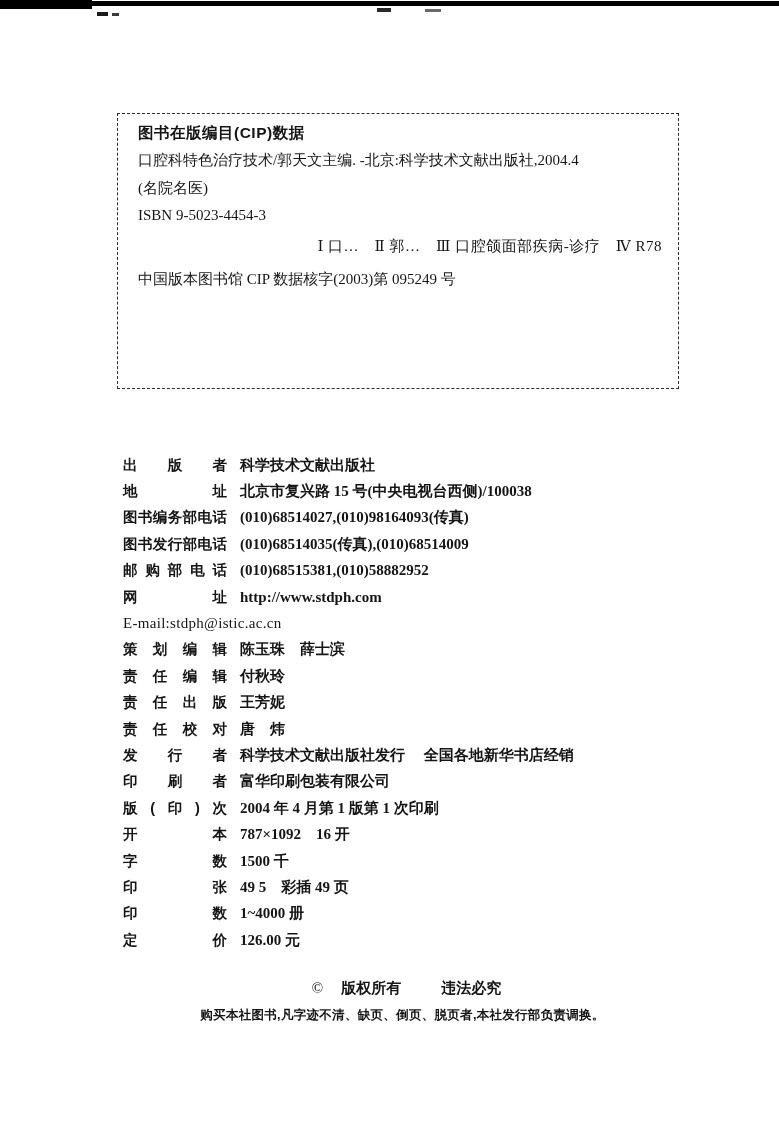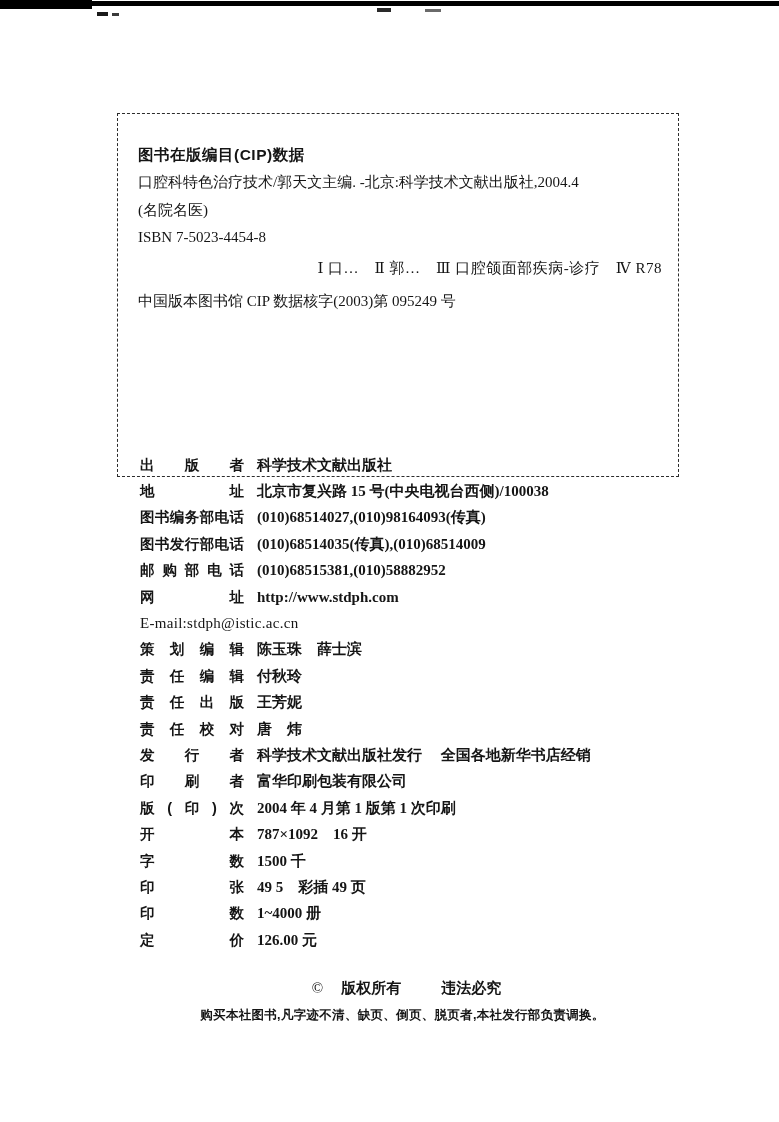--- a/index.html
+++ b/index.html
@@ -19,45 +19,45 @@
   .art2 { left: 46px; top: 1px; width: 733px; height: 5px; }
   .art3 { left: 97px; top: 12px; width: 11px; height: 4px; background:#1a1a1a; }
   .art4 { left: 112px; top: 13px; width: 7px; height: 3px; background:#3a3a3a; }
   .art5 { left: 377px; top: 8px; width: 14px; height: 4px; background:#2a2a2a; }
   .art6 { left: 425px; top: 9px; width: 16px; height: 3px; background:#6a6a6a; }
 
   
   .cip-box {
     position: absolute;
     left: 117px; top: 113px;
-    width: 562px; height: 364px;
+    width: 562px; height: 276px;
     border: 1.5px dashed #2c2c2c;
     box-sizing: border-box;
-    padding: 30px 16px 0 20px;
+    padding: 8px 16px 0 20px;
   }
   .cip-heading {
     font-family: "Liberation Sans", "DejaVu Sans", sans-serif;
     font-weight: 700;
     font-size: 15.5px;
     line-height: 22px;
     letter-spacing: 0.5px;
   }
   .cip-line {
     font-size: 15px;
     line-height: 27.5px;
     white-space: nowrap;
   }
   .cip-title-line { margin-top: 3px; }
   .cip-class-line { margin-top: 3px; letter-spacing: 0.5px; text-align: right; }
   .cip-record-line { margin-top: 6px; }
 
   
   .pub-info {
     position: absolute;
-    left: 140px; top: 452px;
+    left: 123px; top: 452px;
     width: 640px;
   }
   .pub-row {
     height: 26.4px;
     display: flex;
     align-items: center;
     white-space: nowrap;
   }
   .pub-label {
     display: inline-block;
@@ -115,21 +115,21 @@
   <div class="art art2"></div>
   <div class="art art3"></div>
   <div class="art art4"></div>
   <div class="art art5"></div>
   <div class="art art6"></div>
 
   <div class="cip-box">
     <div class="cip-heading">图书在版编目(CIP)数据</div>
     <div class="cip-line cip-title-line">口腔科特色治疗技术/郭天文主编. -北京:科学技术文献出版社,2004.4</div>
     <div class="cip-line">(名院名医)</div>
-    <div class="cip-line">ISBN 7-5023-4454-8</div>
+    <div class="cip-line">ISBN 9-5023-4454-3</div>
     <div class="cip-line cip-class-line">Ⅰ 口…　Ⅱ 郭…　Ⅲ 口腔颌面部疾病-诊疗　Ⅳ R78</div>
     <div class="cip-line cip-record-line">中国版本图书馆 CIP 数据核字(2003)第 095249 号</div>
   </div>
 
   <div class="pub-info">
     <div class="pub-row">
       <span class="pub-label">出版者</span>
       <span class="pub-value">科学技术文献出版社</span>
     </div>
     <div class="pub-row">

